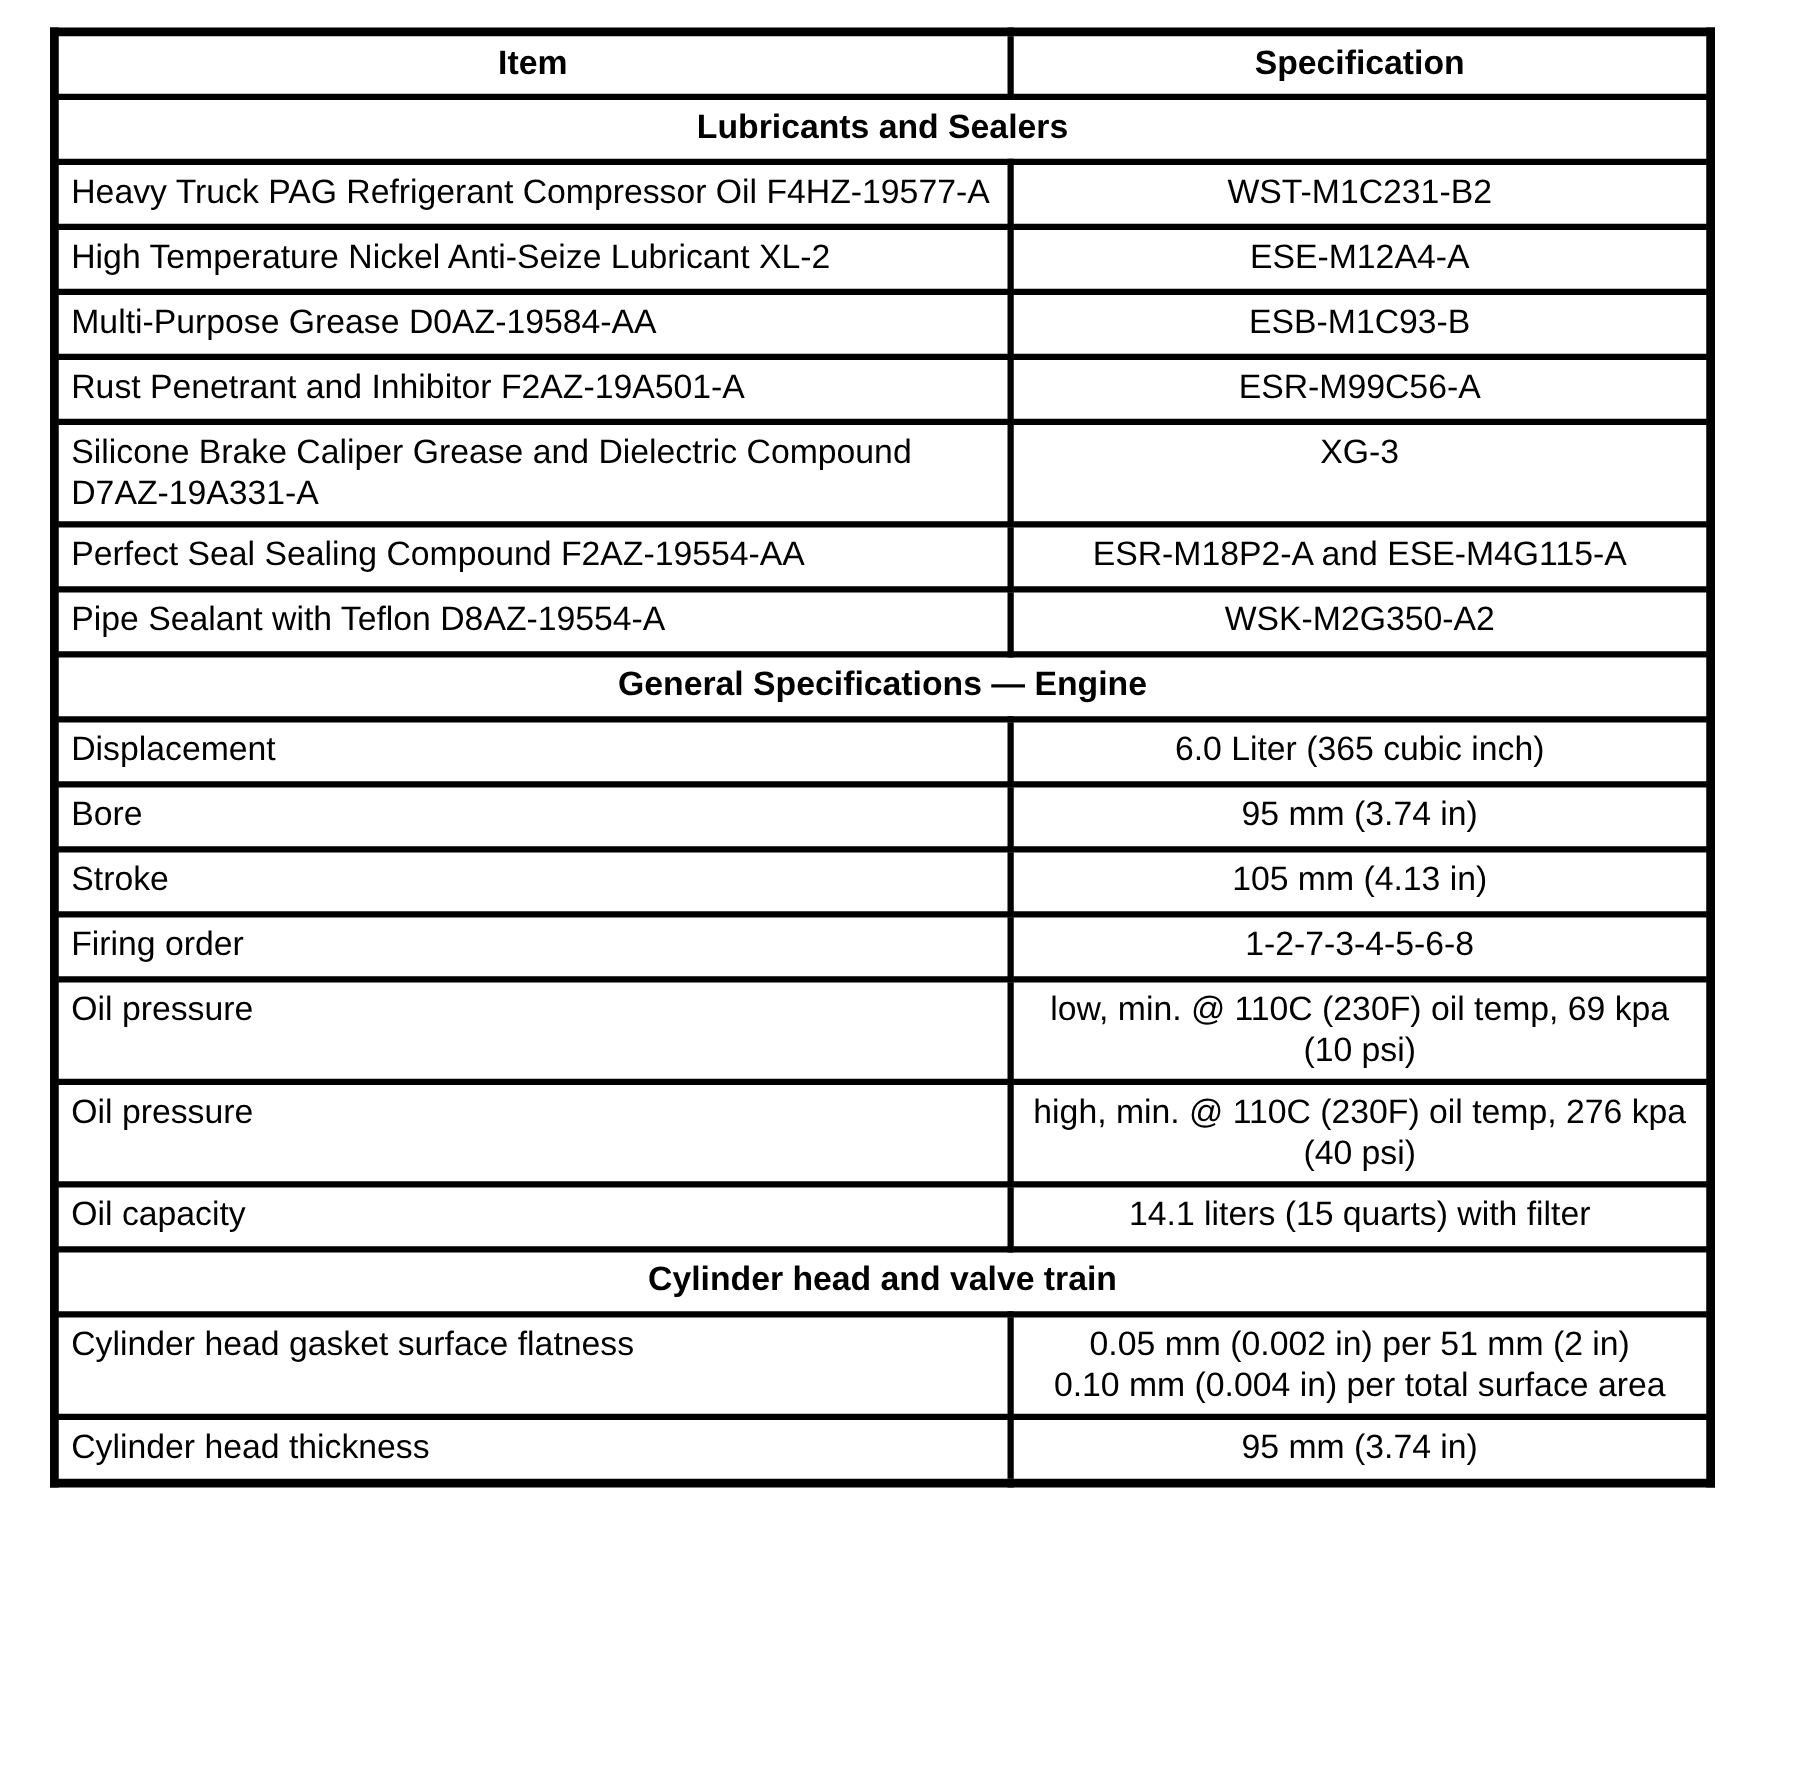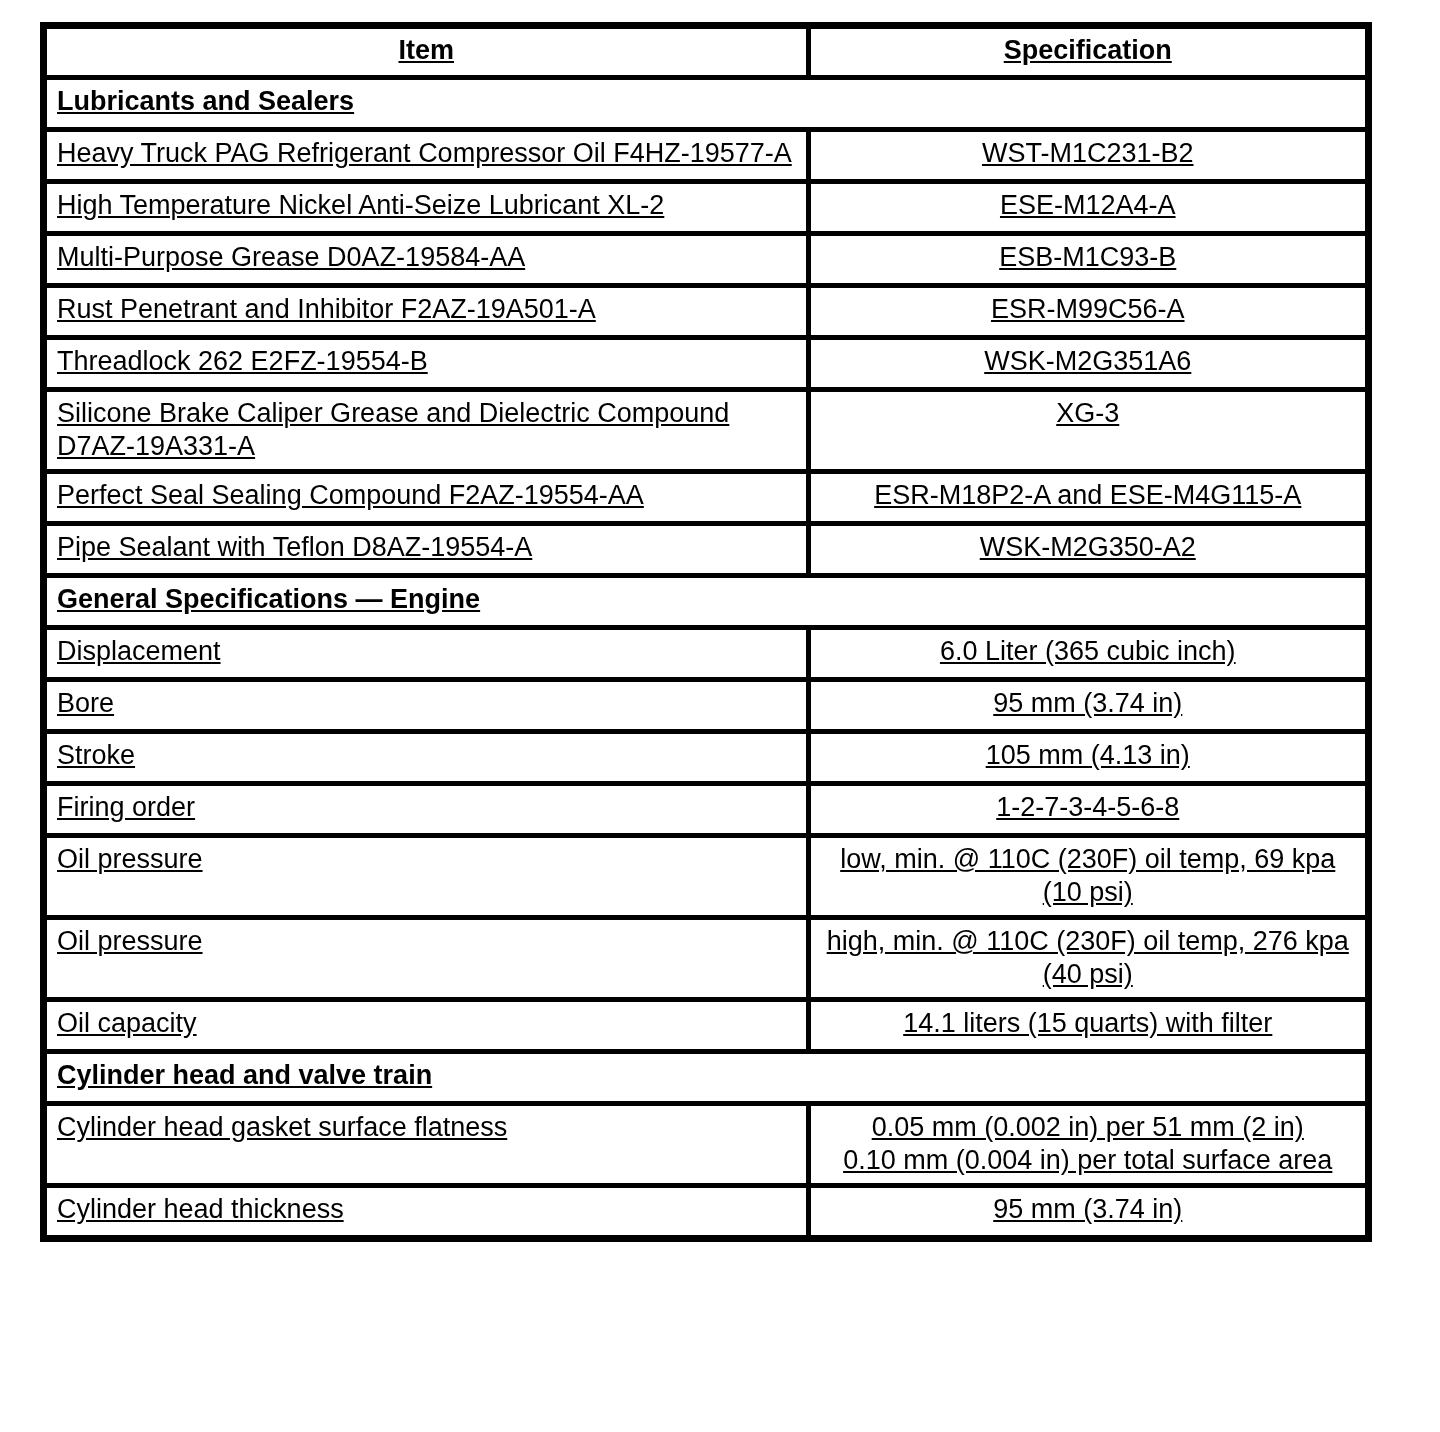--- a/index.html
+++ b/index.html
@@ -31,30 +31,29 @@
   col.col-spec { width: 42.3%; }
   .spec-table th,
   .spec-table td {
     border: 5px solid #000000;
     vertical-align: top;
     font-size: 27px;
     line-height: 33px;
     padding: 5px 10px 6px 10px;
     overflow: hidden;
     word-wrap: break-word;
-    text-decoration: underline;
   }
   .spec-table th {
     font-weight: 700;
     text-align: center;
     height: 35px;
   }
   td.section-cell {
     font-weight: 700;
-    text-align: left;
+    text-align: center;
     height: 36px;
   }
   td.item-cell {
     text-align: left;
     height: 36px;
   }
   td.spec-cell {
     text-align: center;
     white-space: pre-line;
     height: 36px;
@@ -87,24 +86,20 @@
           <td class="item-cell">High Temperature Nickel Anti-Seize Lubricant XL-2</td>
           <td class="spec-cell">ESE-M12A4-A</td>
         </tr>
         <tr>
           <td class="item-cell">Multi-Purpose Grease D0AZ-19584-AA</td>
           <td class="spec-cell">ESB-M1C93-B</td>
         </tr>
         <tr>
           <td class="item-cell">Rust Penetrant and Inhibitor F2AZ-19A501-A</td>
           <td class="spec-cell">ESR-M99C56-A</td>
-        </tr>
-        <tr>
-          <td class="item-cell">Threadlock 262 E2FZ-19554-B</td>
-          <td class="spec-cell">WSK-M2G351A6</td>
         </tr>
         <tr>
           <td class="item-cell">Silicone Brake Caliper Grease and Dielectric Compound D7AZ-19A331-A</td>
           <td class="spec-cell">XG-3</td>
         </tr>
         <tr>
           <td class="item-cell">Perfect Seal Sealing Compound F2AZ-19554-AA</td>
           <td class="spec-cell">ESR-M18P2-A and ESE-M4G115-A</td>
         </tr>
         <tr>

